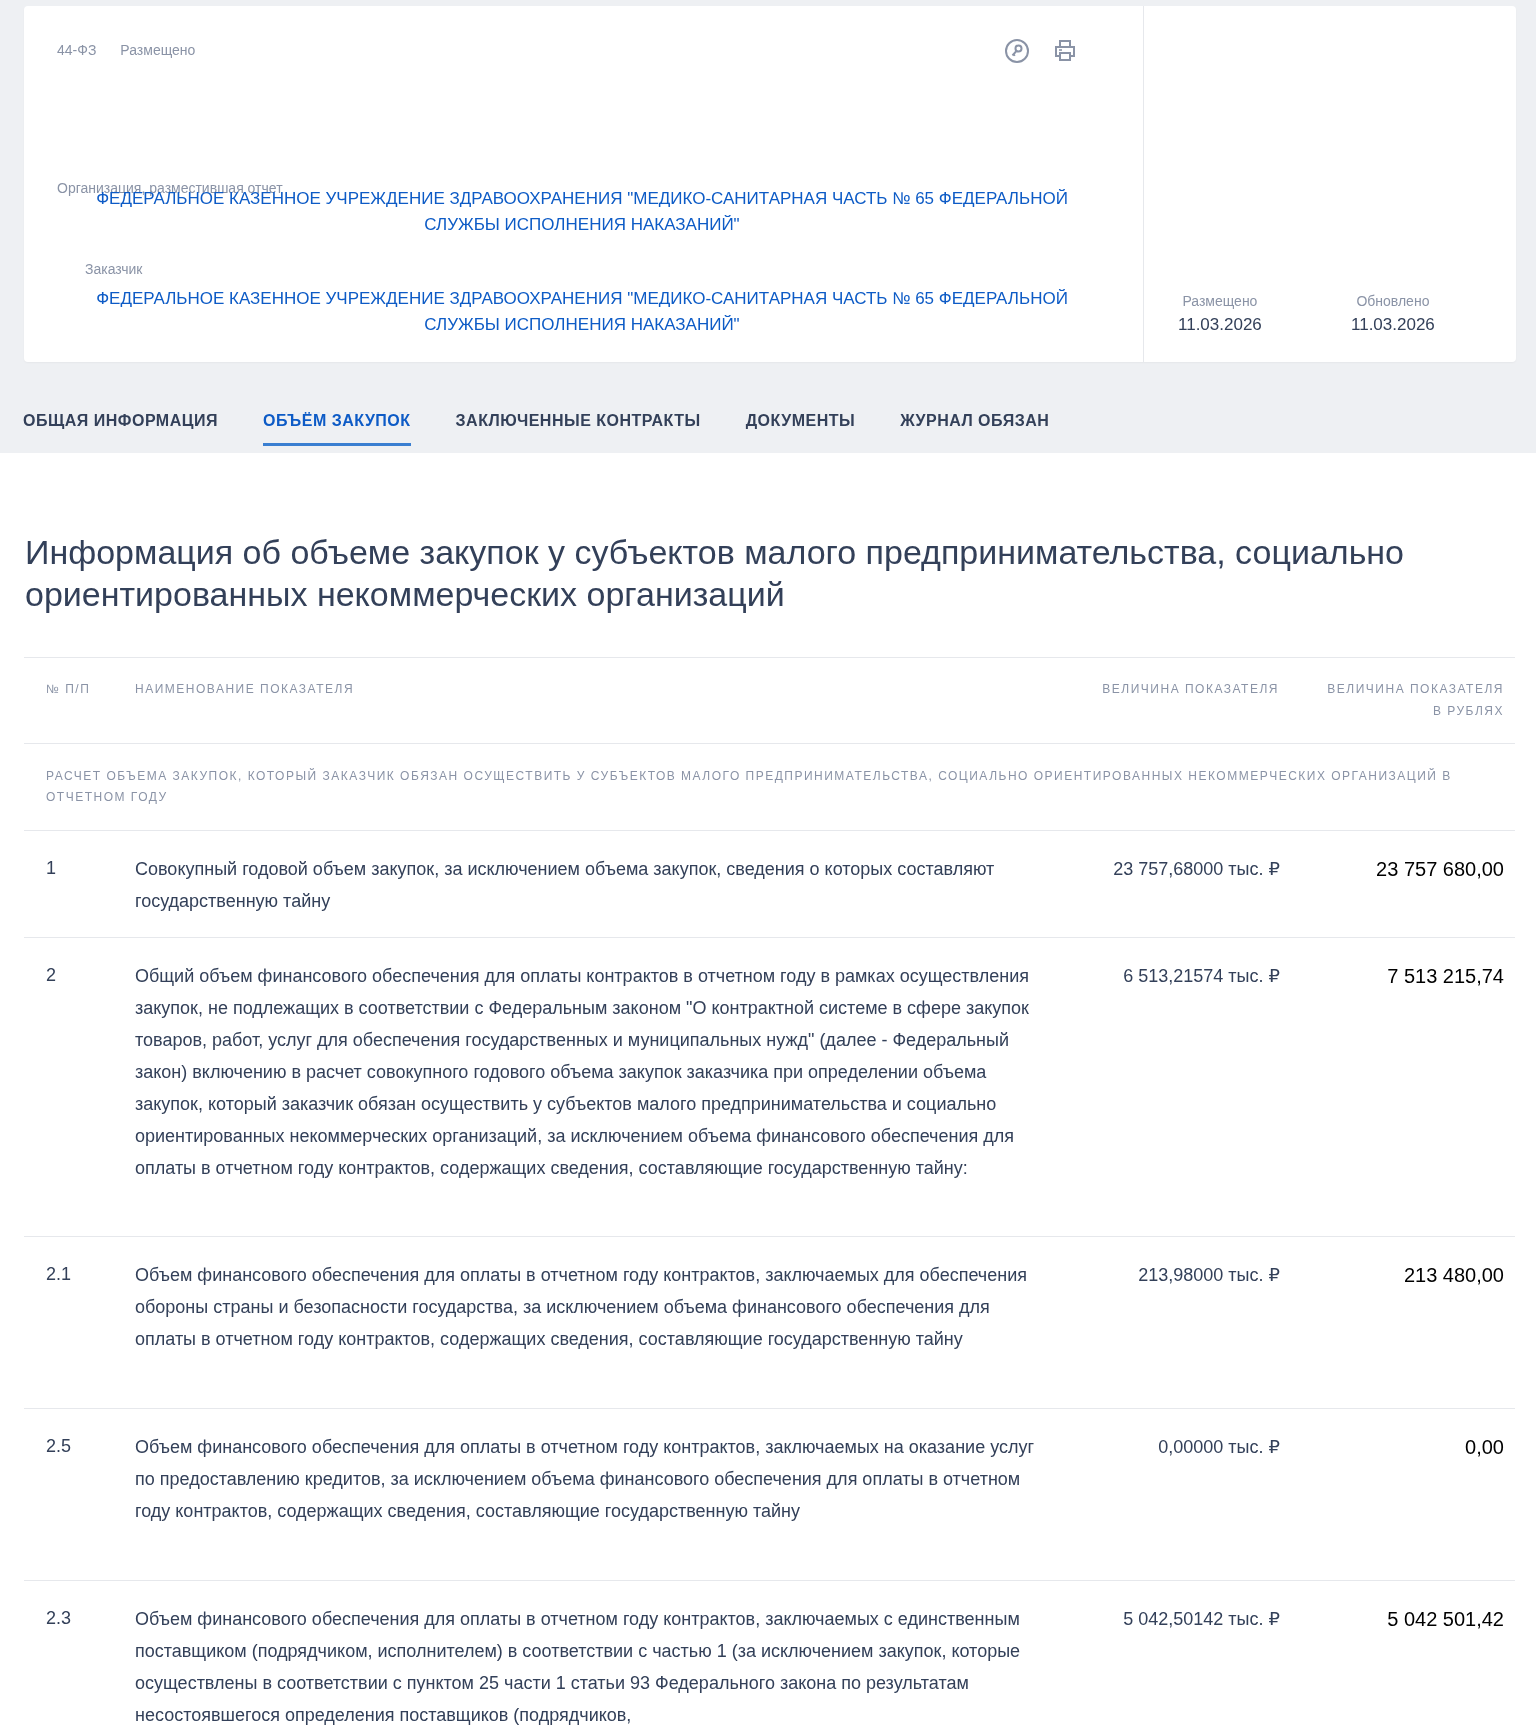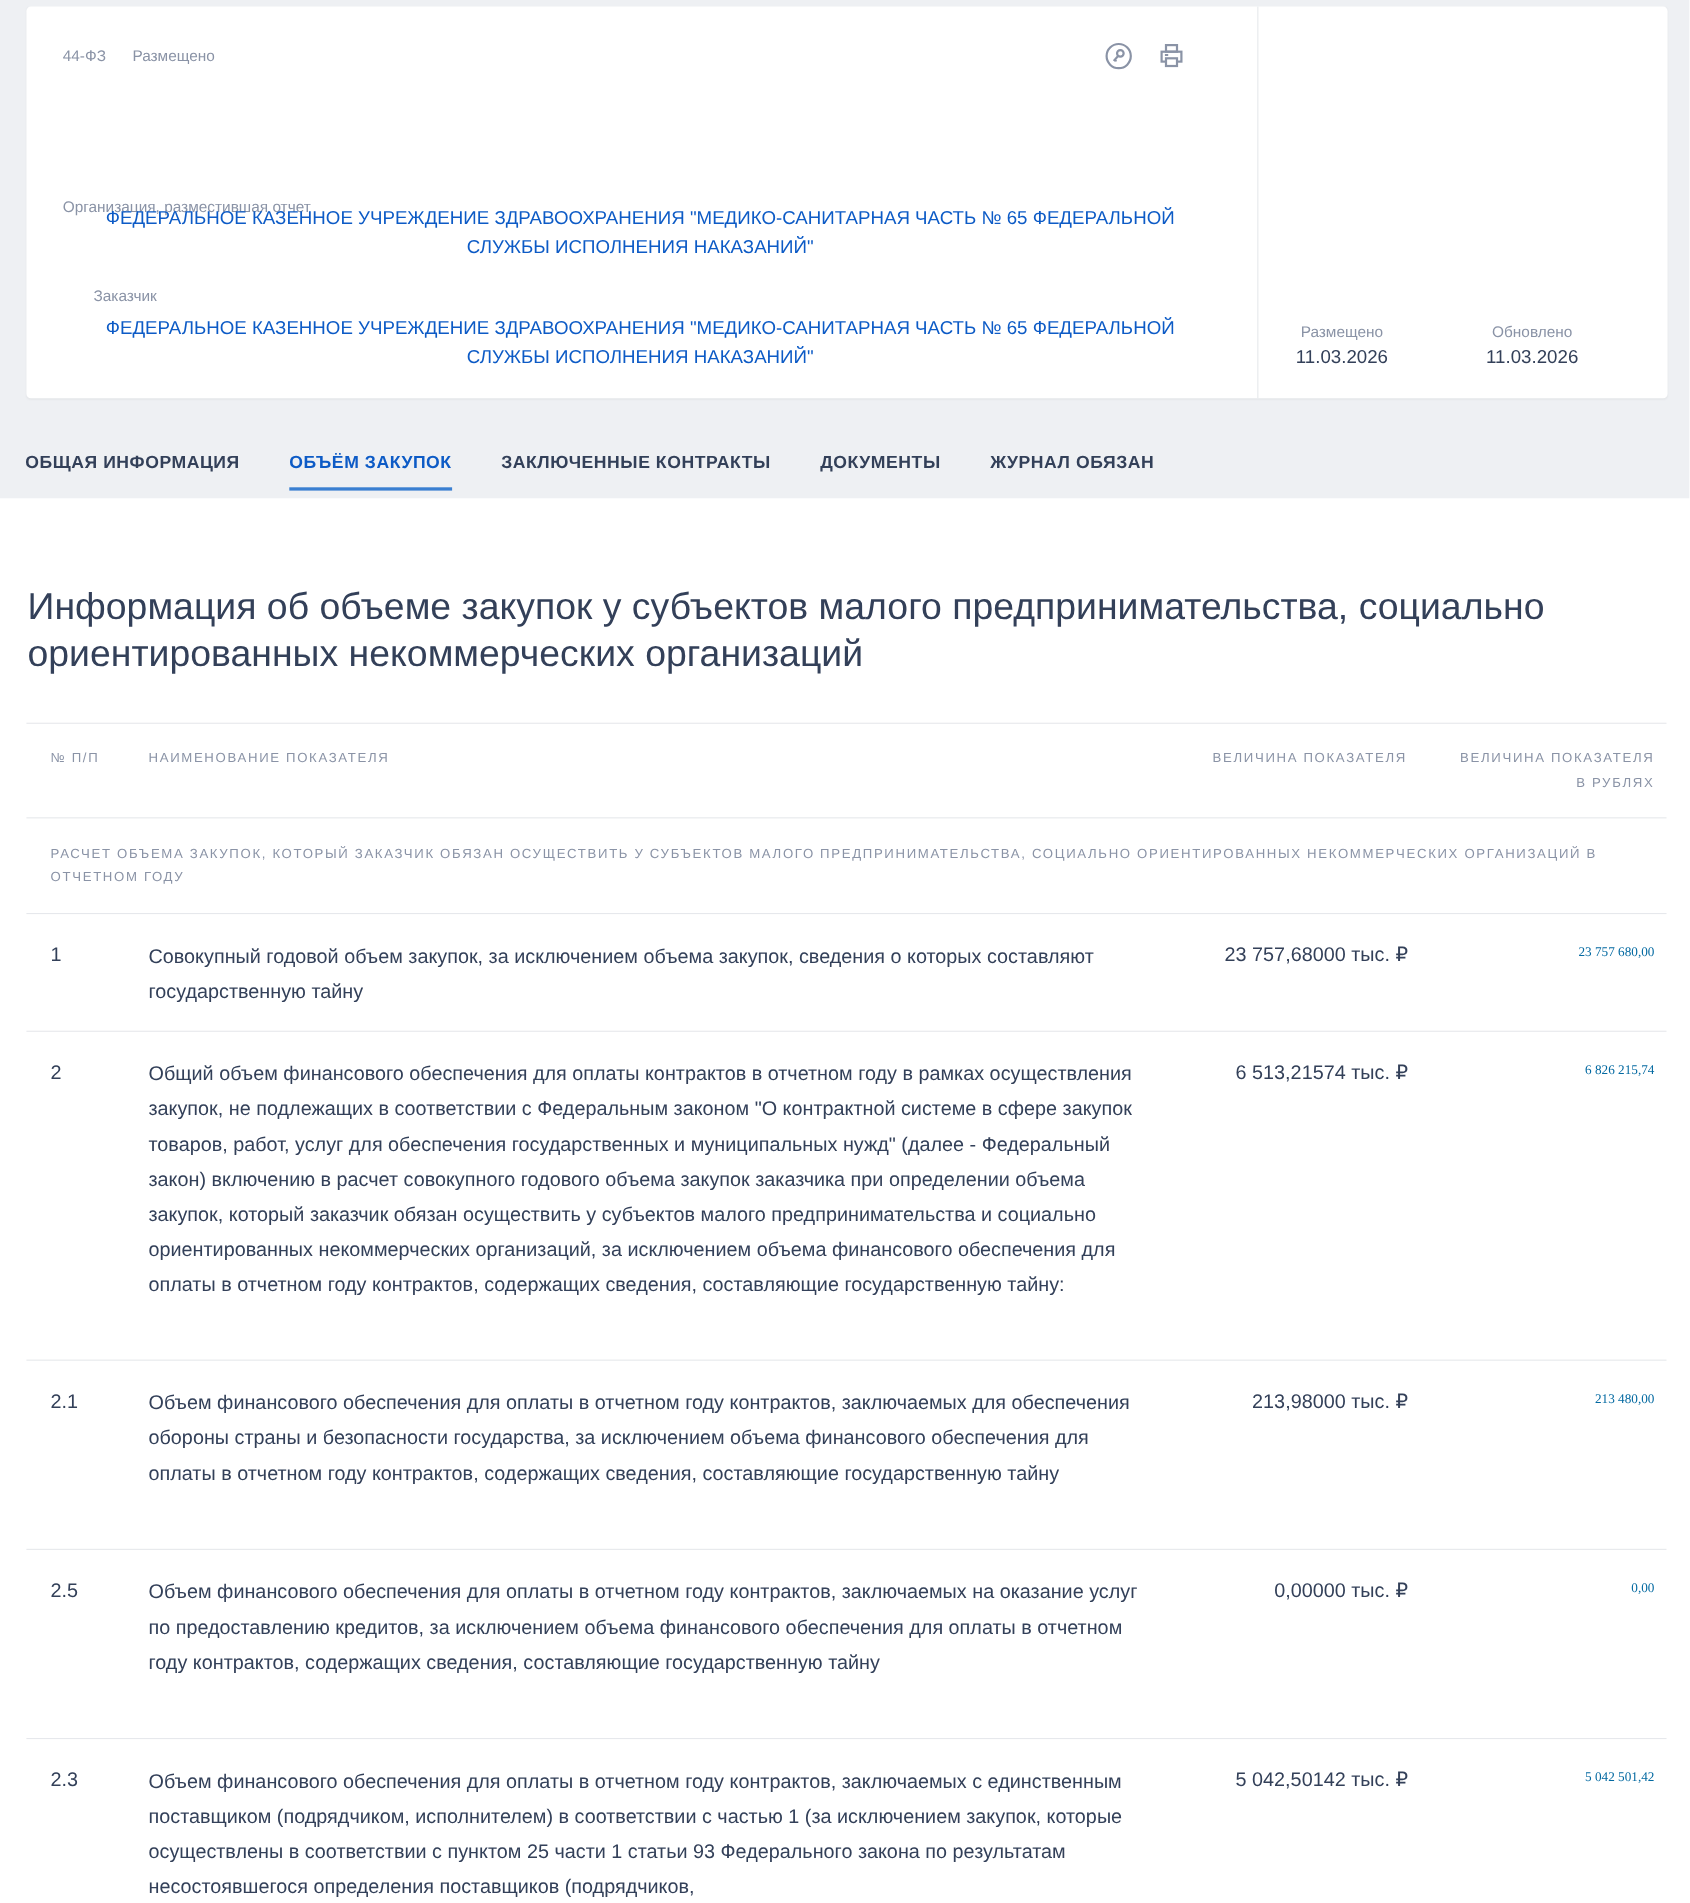--- a/index.html
+++ b/index.html
@@ -51,21 +51,21 @@
   .th { position:absolute; font-size:12px; letter-spacing:1.5px; color:#8a93a6; line-height:22px; }
   .section { position:relative; height:86px; }
   .section-text {
     position:absolute; left:22px; top:22px; width:1470px; font-size:12px; letter-spacing:1.5px;
     color:#8a93a6; line-height:21px;
   }
   .row { position:relative; }
   .cell-num { position:absolute; left:22px; font-size:18px; color:#334059; }
   .cell-name { position:absolute; left:111px; width:915px; font-size:18px; line-height:32px; color:#334059; }
   .cell-val { position:absolute; right:235px; font-size:18px; color:#334059; text-align:right; white-space:nowrap; }
-  .cell-rub { position:absolute; right:11px; font-size:12px; color:#0369a1; text-align:right; white-space:nowrap;font-family:Liberation Serif, serif; }
+  .cell-rub { position:absolute; right:11px; font-size:20px; color:#000000; text-align:right; white-space:nowrap; }
 </style>
 </head>
 <body>
 
 <div class="topband"></div>
 
 <div class="card">
   <div class="card-left">
     <div class="meta">
       <span>44-ФЗ</span>
@@ -141,21 +141,21 @@
     <div class="cell-name" style="top:22px;">Совокупный годовой объем закупок, за исключением объема закупок, сведения о которых составляют государственную тайну</div>
     <div class="cell-val" style="top:27px;">23 757,68000 тыс. ₽</div>
     <div class="cell-rub" style="top:27px;">23 757 680,00</div>
   </div>
   <div class="hr"></div>
 
   <div class="row" style="height:298px;">
     <div class="cell-num" style="top:27px;">2</div>
     <div class="cell-name" style="top:22px;">Общий объем финансового обеспечения для оплаты контрактов в отчетном году в рамках осуществления закупок, не подлежащих в соответствии с Федеральным законом "О контрактной системе в сфере закупок товаров, работ, услуг для обеспечения государственных и муниципальных нужд" (далее - Федеральный закон) включению в расчет совокупного годового объема закупок заказчика при определении объема закупок, который заказчик обязан осуществить у субъектов малого предпринимательства и социально ориентированных некоммерческих организаций, за исключением объема финансового обеспечения для оплаты в отчетном году контрактов, содержащих сведения, составляющие государственную тайну:</div>
     <div class="cell-val" style="top:27px;">6 513,21574 тыс. ₽</div>
-    <div class="cell-rub" style="top:27px;">6 826 215,74</div>
+    <div class="cell-rub" style="top:27px;">7 513 215,74</div>
   </div>
   <div class="hr"></div>
 
   <div class="row" style="height:171px;">
     <div class="cell-num" style="top:27px;">2.1</div>
     <div class="cell-name" style="top:22px;">Объем финансового обеспечения для оплаты в отчетном году контрактов, заключаемых для обеспечения обороны страны и безопасности государства, за исключением объема финансового обеспечения для оплаты в отчетном году контрактов, содержащих сведения, составляющие государственную тайну</div>
     <div class="cell-val" style="top:27px;">213,98000 тыс. ₽</div>
     <div class="cell-rub" style="top:27px;">213 480,00</div>
   </div>
   <div class="hr"></div>

